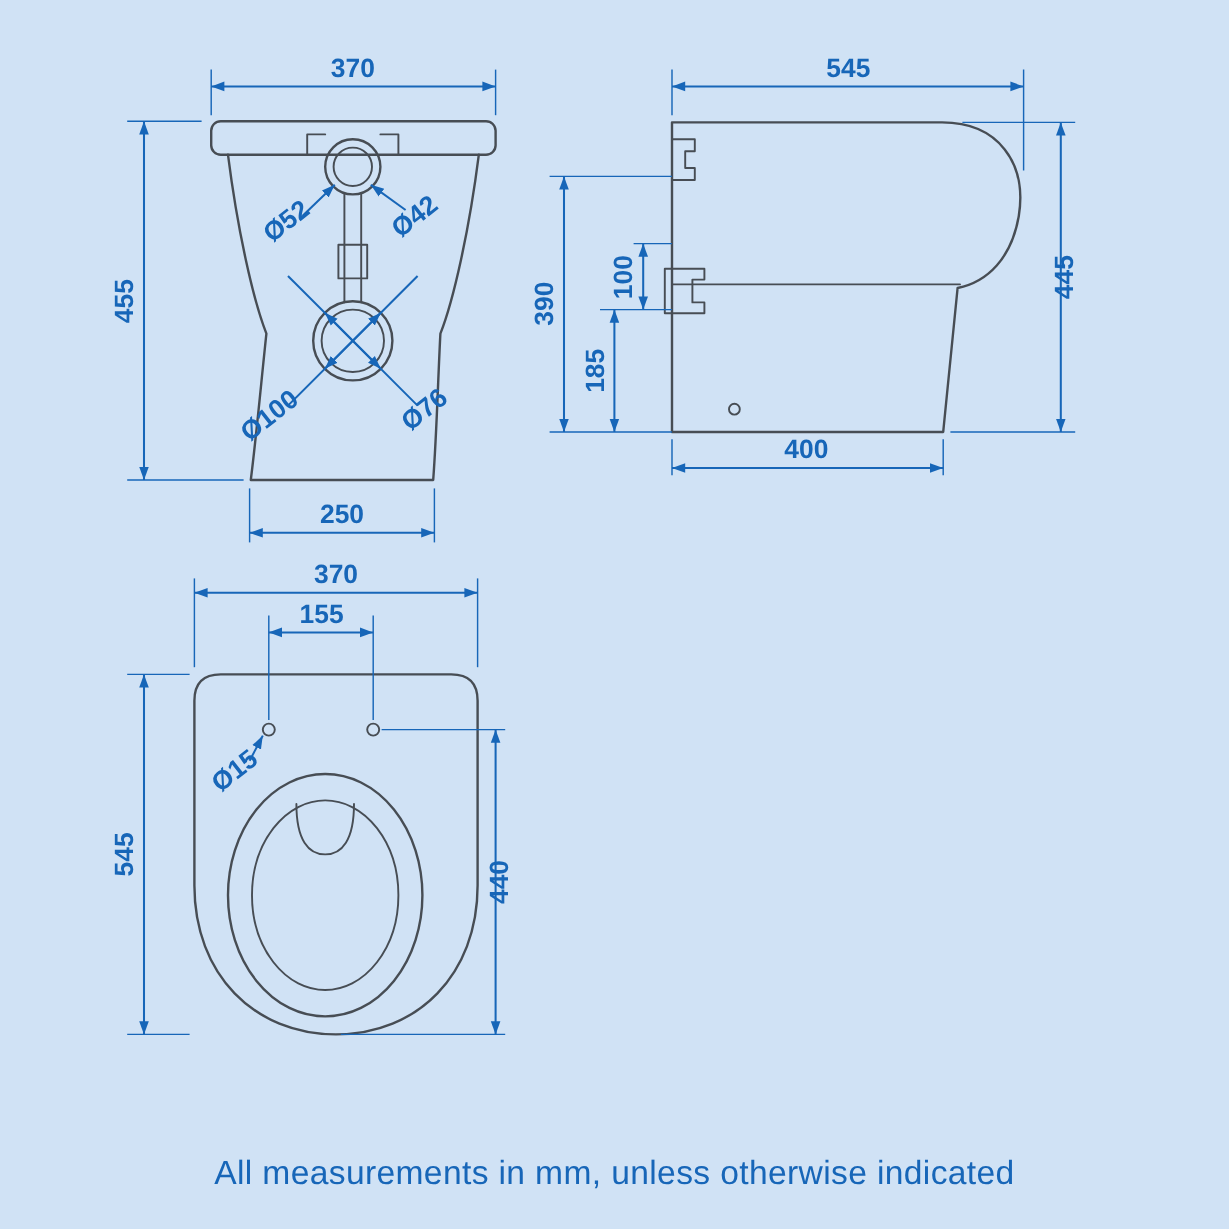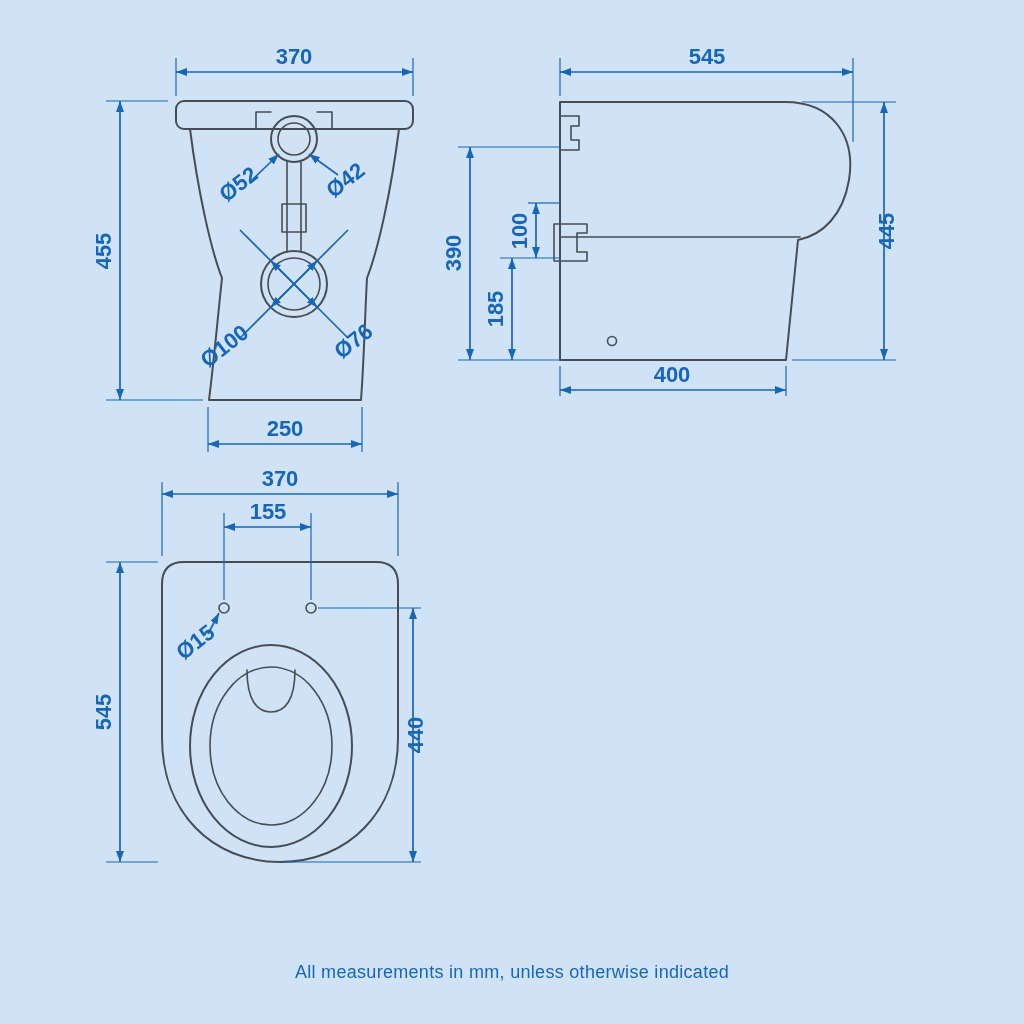--- a/index.html
+++ b/index.html
@@ -13,21 +13,21 @@
   .o2 { stroke:#474d54; stroke-width:1.6; fill:none; stroke-linejoin:round; stroke-linecap:round; }
   
   .d  { stroke:#1766b8; stroke-width:1.7; fill:none; }
   .e  { stroke:#1766b8; stroke-width:1.2; fill:none; }
   text.dt {
     fill:#1766b8; font-family:"Liberation Sans", sans-serif;
     font-size:22px; font-weight:bold; text-anchor:middle;
   }
   .footer {
     position:absolute; left:0; right:0; top:962px; text-align:center;
-    color:#1766b8; font-size:18px; letter-spacing:0.3px;
+    color:#1766b8; font-size:28px; letter-spacing:0.3px;
   }
 </style>
 </head>
 <body>
 
 <div class="canvas">
 
 <svg width="1024" height="1024" viewBox="0 0 1024 1024">
   <defs>
     <marker id="aE" markerWidth="13" markerHeight="10" refX="11" refY="5" orient="auto" markerUnits="userSpaceOnUse">

